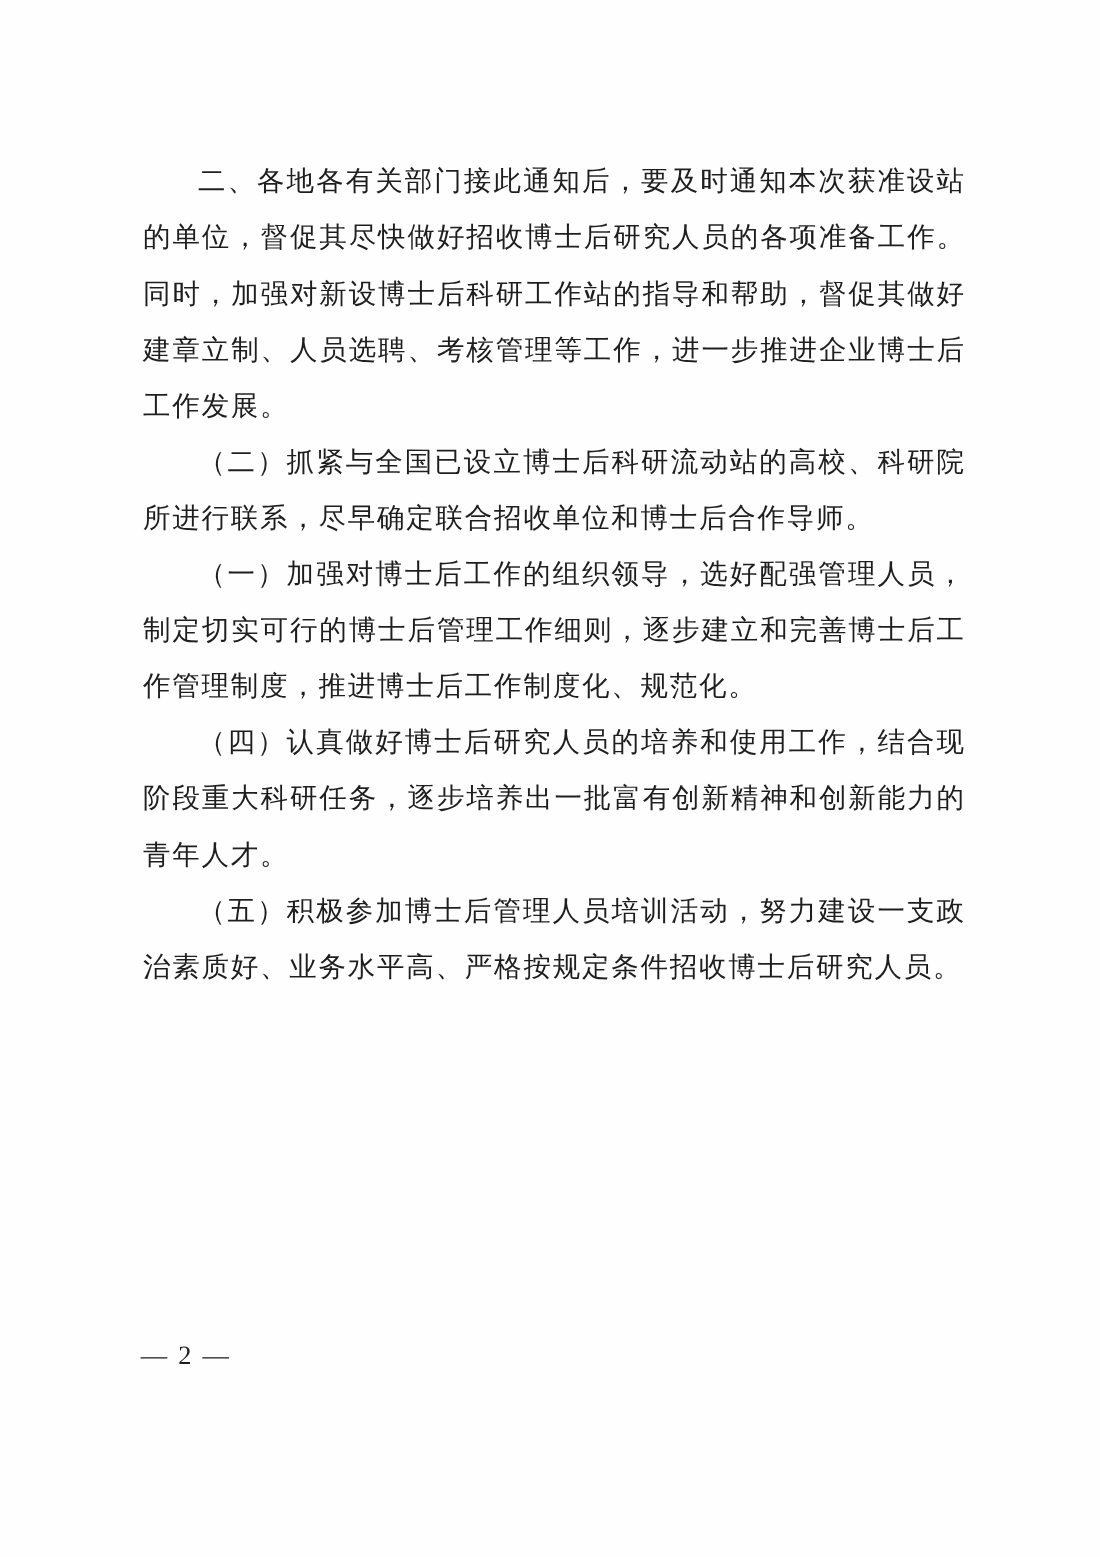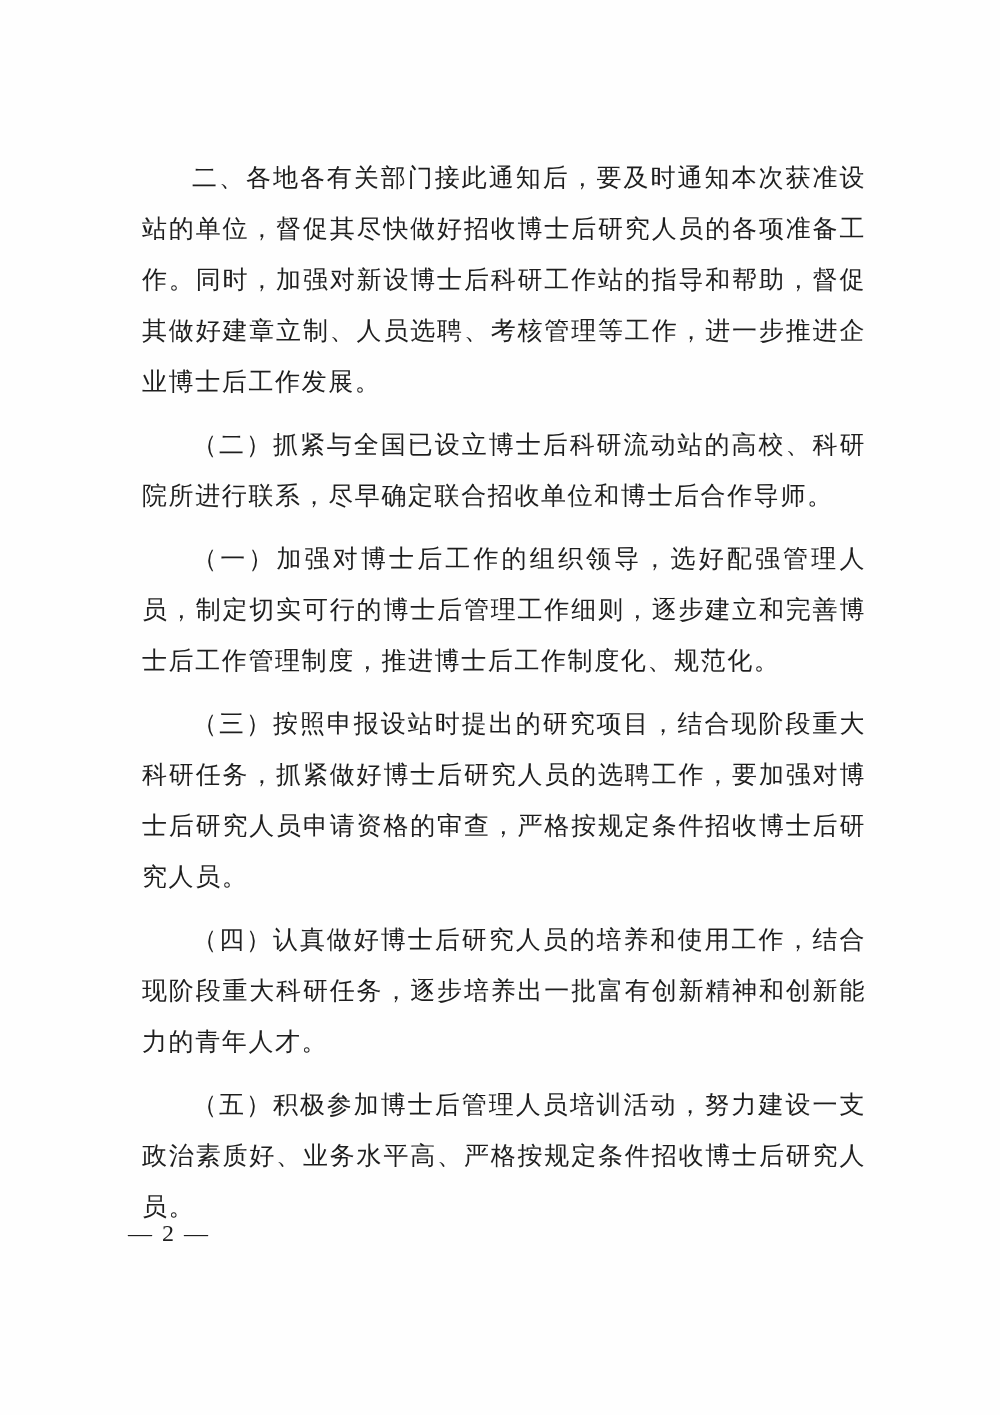--- a/index.html
+++ b/index.html
@@ -16,21 +16,21 @@
     font-family: "Liberation Serif", "DejaVu Serif", serif;
     overflow: hidden;
   }
   .content {
     position: absolute;
     left: 130px;
     top: 140px;
     width: 748px;
   }
   .doc-para {
-    margin: 12px;
+    margin: 0;
     font-size: 25px;
     line-height: 51px;
     letter-spacing: 1.6px;
     text-indent: 2em;
     text-align: justify;
     text-justify: inter-ideograph;
     word-break: break-all;
   }
   .footer {
     position: absolute;
@@ -42,18 +42,17 @@
   }
 </style>
 </head>
 <body>
 
 <div class="page">
   <div class="content">
     <p class="doc-para">二、各地各有关部门接此通知后，要及时通知本次获准设站的单位，督促其尽快做好招收博士后研究人员的各项准备工作。同时，加强对新设博士后科研工作站的指导和帮助，督促其做好建章立制、人员选聘、考核管理等工作，进一步推进企业博士后工作发展。</p>
     <p class="doc-para">（二）抓紧与全国已设立博士后科研流动站的高校、科研院所进行联系，尽早确定联合招收单位和博士后合作导师。</p>
     <p class="doc-para">（一）加强对博士后工作的组织领导，选好配强管理人员，制定切实可行的博士后管理工作细则，逐步建立和完善博士后工作管理制度，推进博士后工作制度化、规范化。</p>
-    <p class="doc-para">（三）按照申报设站时提出的研究项目，结合现阶段重大科研任务，抓紧做好博士后研究人员的选聘工作，要加强对博士后研究人员申请资格的审查，严格按规定条件招收博士后研究人员。</p>
     <p class="doc-para">（四）认真做好博士后研究人员的培养和使用工作，结合现阶段重大科研任务，逐步培养出一批富有创新精神和创新能力的青年人才。</p>
     <p class="doc-para">（五）积极参加博士后管理人员培训活动，努力建设一支政治素质好、业务水平高、严格按规定条件招收博士后研究人员。</p>
   </div>
   <div class="footer">— 2 —</div>
 </div>
 
 </body></html>

